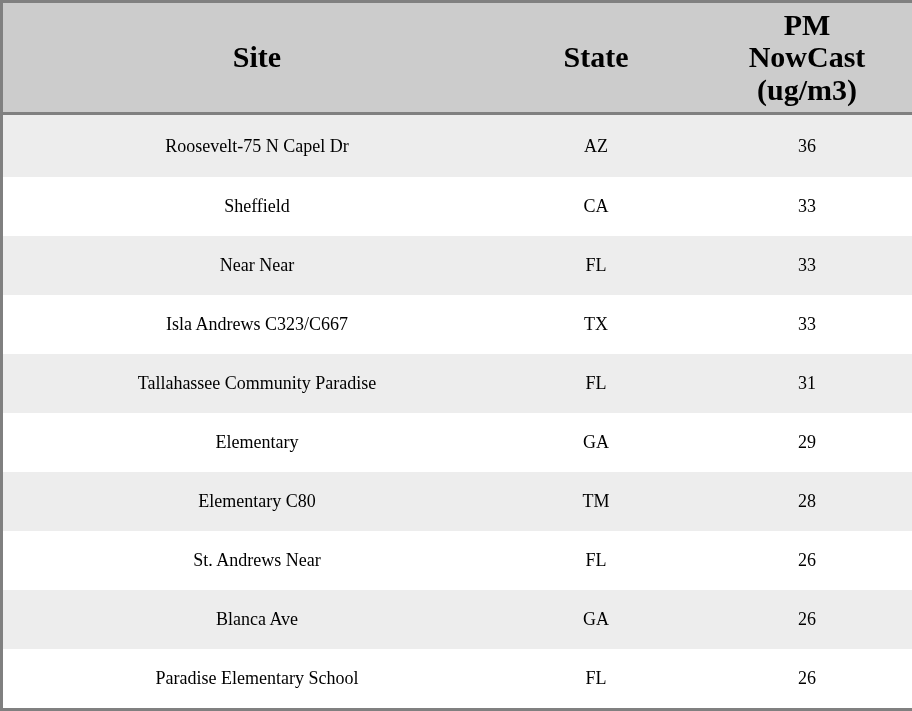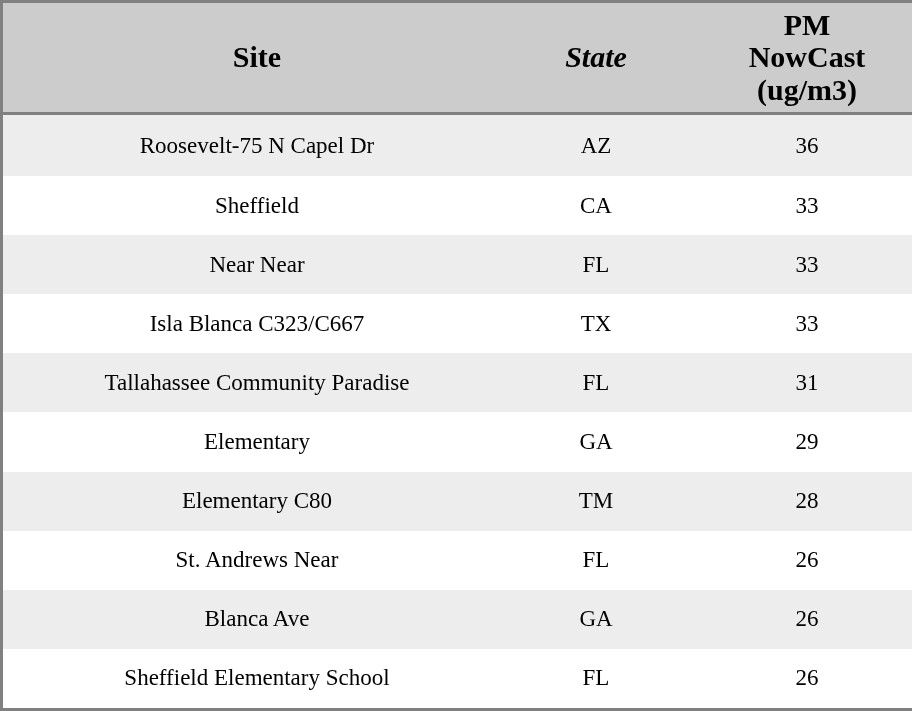--- a/index.html
+++ b/index.html
@@ -34,26 +34,26 @@
     font-weight: bold;
     font-size: 30px;
     color: #000000;
     text-align: center;
     vertical-align: middle;
     padding: 6px 4px;
     border-bottom: 3px solid #808080;
     line-height: 1.08;
   }
   th.col-site { width: 500px; margin-left: 8px; }
-  th.col-state { width: 162px; font-style: italic; }
+  th.col-state { width: 162px; }
   th.col-pm { width: 244px; }
 
   tbody td {
     font-family: "Liberation Serif", serif;
-    font-size: 23px;
+    font-size: 18px;
     color: #000000;
     text-align: center;
     vertical-align: middle;
     padding: 0 12px;
     border: none;
     white-space: nowrap;
   }
   tbody tr.row-odd { background: #ededed; }
   tbody tr.row-even { background: #ffffff; }
 </style>
@@ -83,21 +83,21 @@
         <td>Sheffield</td>
         <td>CA</td>
         <td>33</td>
       </tr>
       <tr class="row-odd">
         <td>Near Near</td>
         <td>FL</td>
         <td>33</td>
       </tr>
       <tr class="row-even">
-        <td>Isla Blanca C323/C667</td>
+        <td>Isla Andrews C323/C667</td>
         <td>TX</td>
         <td>33</td>
       </tr>
       <tr class="row-odd">
         <td>Tallahassee Community Paradise</td>
         <td>FL</td>
         <td>31</td>
       </tr>
       <tr class="row-even">
         <td>Elementary</td>
@@ -113,19 +113,19 @@
         <td>St. Andrews Near</td>
         <td>FL</td>
         <td>26</td>
       </tr>
       <tr class="row-odd">
         <td>Blanca Ave</td>
         <td>GA</td>
         <td>26</td>
       </tr>
       <tr class="row-even">
-        <td>Sheffield Elementary School</td>
+        <td>Paradise Elementary School</td>
         <td>FL</td>
         <td>26</td>
       </tr>
     </tbody>
   </table>
 </div>
 
 </body></html>

